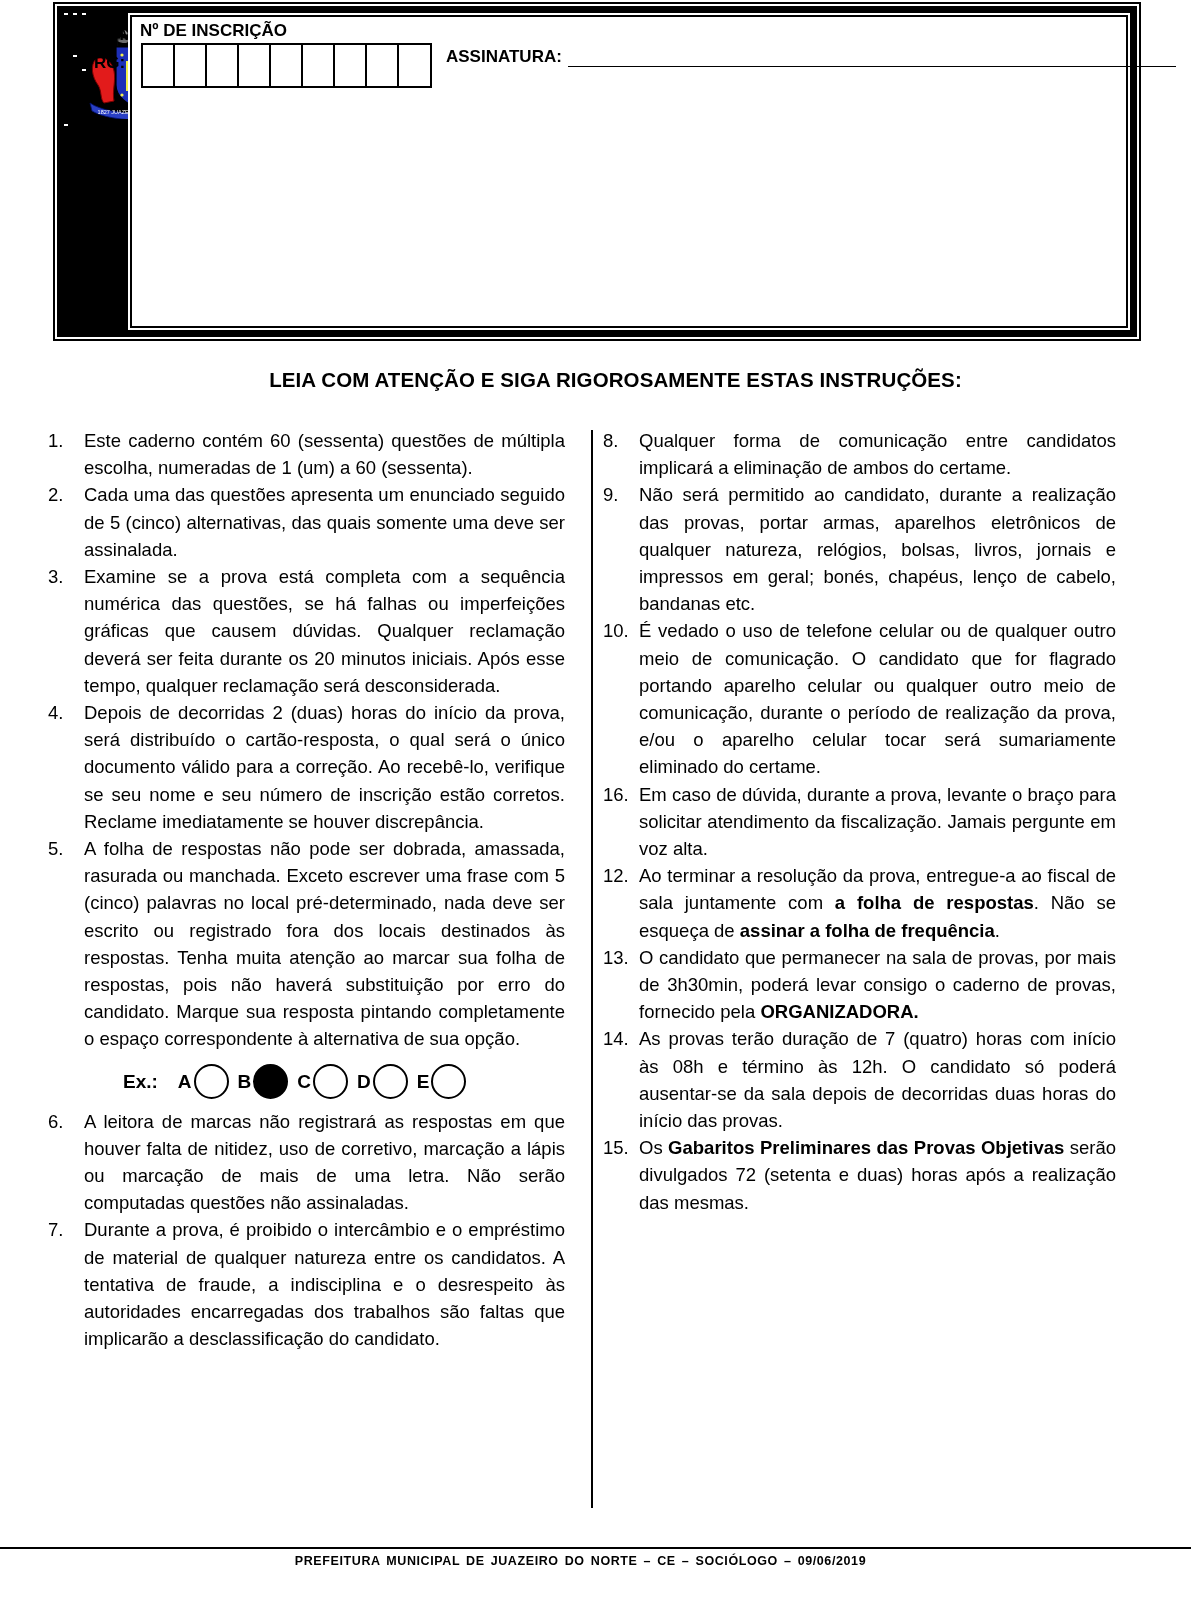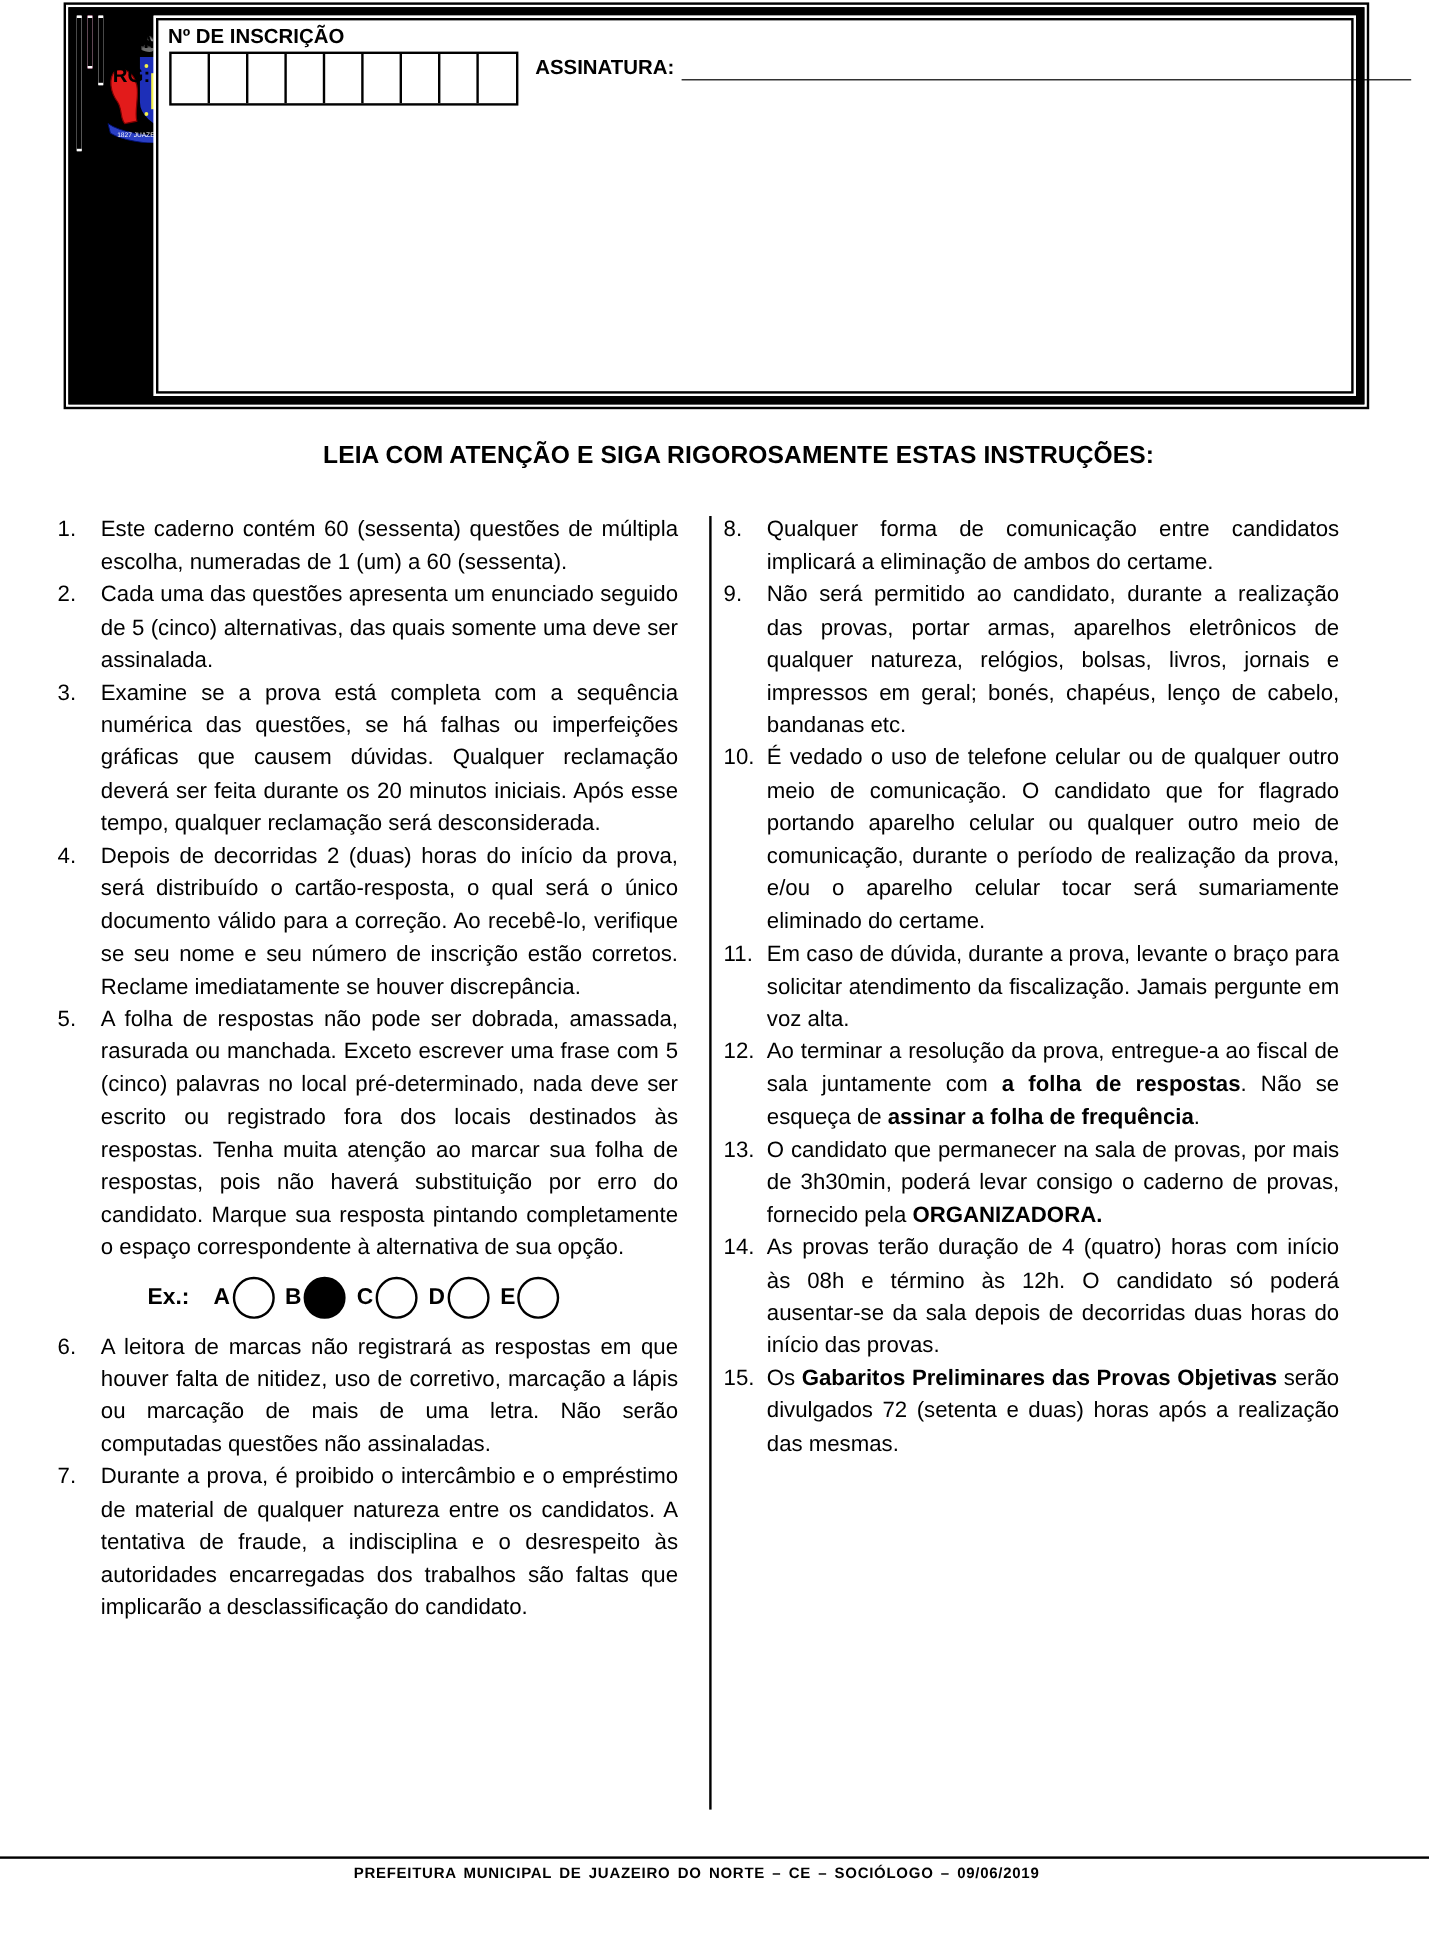--- a/index.html
+++ b/index.html
@@ -233,38 +233,38 @@
   </div>
   <div class="item">
     <span class="item-num">9.</span>
     <span class="item-text">Não será permitido ao candidato, durante a realização das provas, portar armas, aparelhos eletrônicos de qualquer natureza, relógios, bolsas, livros, jornais e impressos em geral; bonés, chapéus, lenço de cabelo, bandanas etc.</span>
   </div>
   <div class="item">
     <span class="item-num">10.</span>
     <span class="item-text">É vedado o uso de telefone celular ou de qualquer outro meio de comunicação. O candidato que for flagrado portando aparelho celular ou qualquer outro meio de comunicação, durante o período de realização da prova, e/ou o aparelho celular tocar será sumariamente eliminado do certame.</span>
   </div>
   <div class="item">
-    <span class="item-num">11.</span>
+    <span class="item-num">16.</span>
     <span class="item-text">Em caso de dúvida, durante a prova, levante o braço para solicitar atendimento da fiscalização. Jamais pergunte em voz alta.</span>
   </div>
   <div class="item">
     <span class="item-num">12.</span>
     <span class="item-text">
       <span>Ao terminar a resolução da prova, entregue-a ao fiscal de sala juntamente com </span><b>a folha de respostas</b><span>. Não se esqueça de </span><b>assinar a folha de frequência</b><span>.</span>
     </span>
   </div>
   <div class="item">
     <span class="item-num">13.</span>
     <span class="item-text">
       <span>O candidato que permanecer na sala de provas, por mais de 3h30min, poderá levar consigo o caderno de provas, fornecido pela </span><b>ORGANIZADORA.</b>
     </span>
   </div>
   <div class="item">
     <span class="item-num">14.</span>
-    <span class="item-text">As provas terão duração de 4 (quatro) horas com início às 08h e término às 12h. O candidato só poderá ausentar-se da sala depois de decorridas duas horas do início das provas.</span>
+    <span class="item-text">As provas terão duração de 7 (quatro) horas com início às 08h e término às 12h. O candidato só poderá ausentar-se da sala depois de decorridas duas horas do início das provas.</span>
   </div>
   <div class="item">
     <span class="item-num">15.</span>
     <span class="item-text">
       <span>Os </span><b>Gabaritos Preliminares das Provas Objetivas</b><span> serão divulgados 72 (setenta e duas) horas após a realização das mesmas.</span>
     </span>
   </div>
 </div>
 
 <div class="footer-rule"></div>

